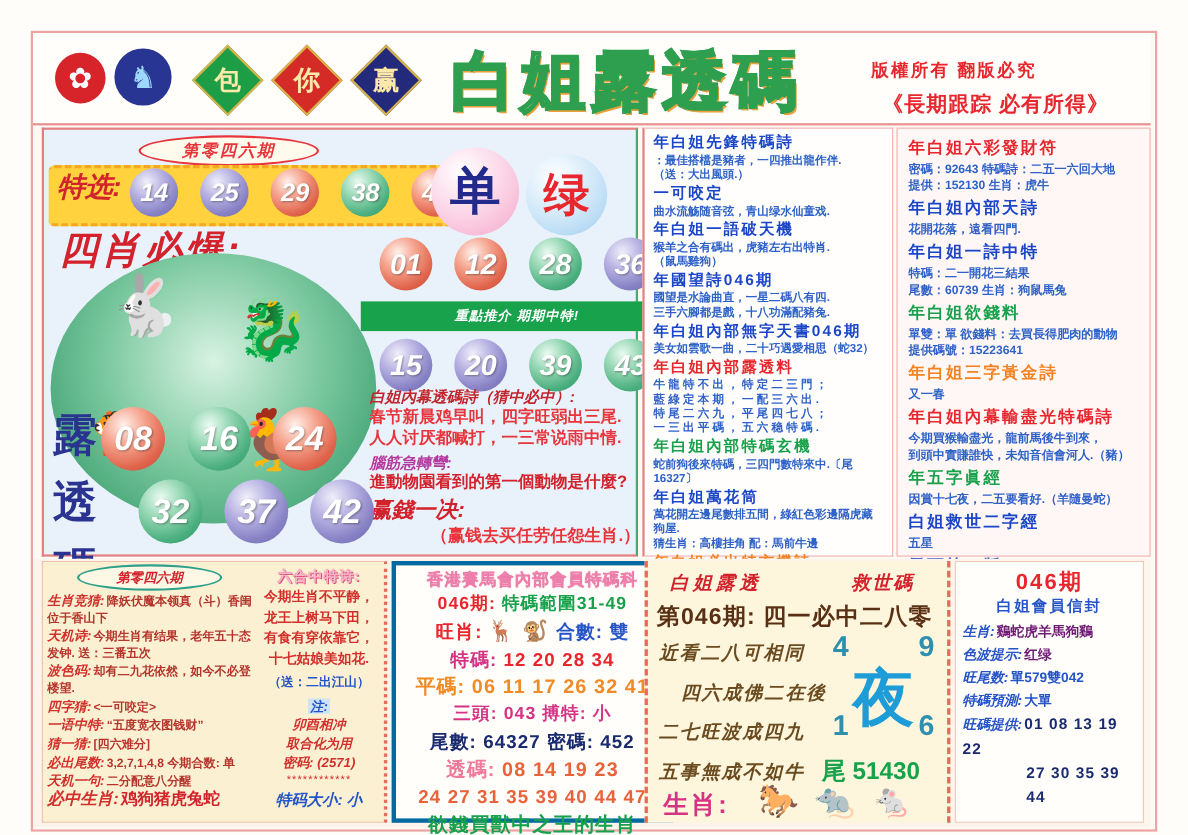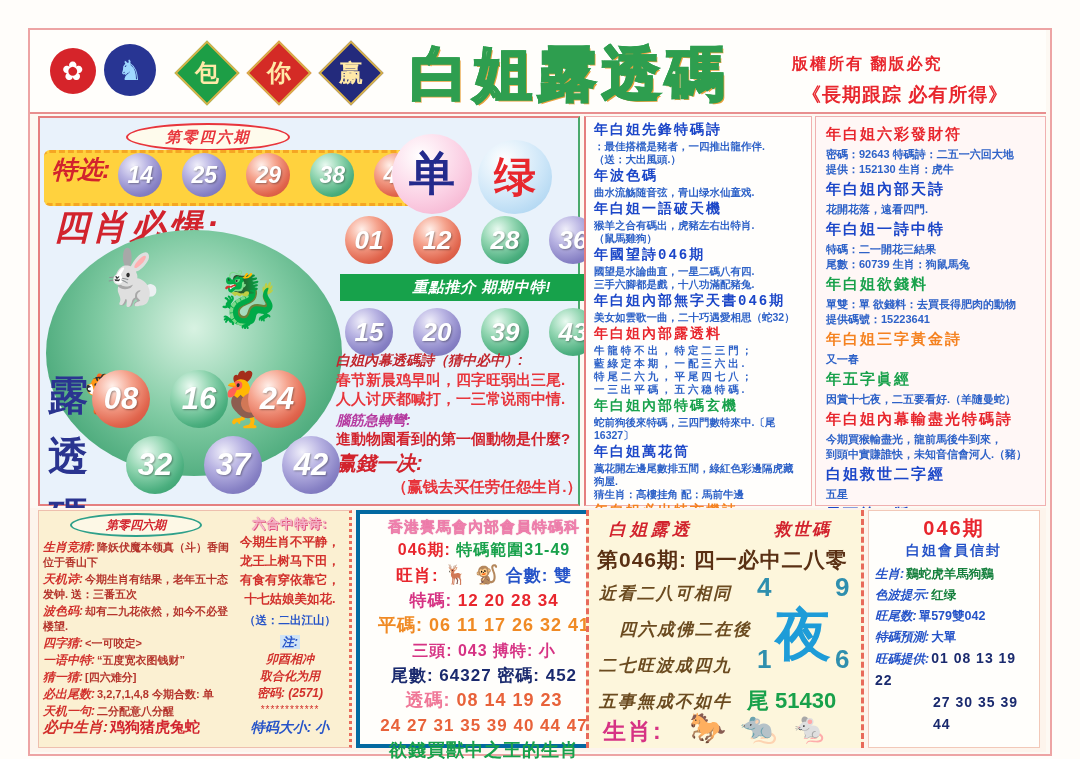--- a/index.html
+++ b/index.html
@@ -49,41 +49,41 @@
   .sixiao{position:absolute;left:14px;top:86px;color:#d2232d;font-size:35px;font-weight:bold;font-style:italic;letter-spacing:3px;}
   .zodiac-oval{position:absolute;left:6px;top:112px;width:296px;height:246px;border-radius:50%;
                background:radial-gradient(ellipse at 50% 40%,#d8f2e2 0%,#7fcaa2 45%,#24915d 100%);}
   .zodiac-oval span{position:absolute;font-size:54px;}
   .zodiac-oval span:nth-child(1){left:52px;top:16px;}
   .zodiac-oval span:nth-child(2){left:168px;top:38px;}
   .zodiac-oval span:nth-child(3){left:38px;top:128px;}
   .zodiac-oval span:nth-child(4){left:172px;top:138px;}
   .row1{position:absolute;left:305px;top:98px;}
   .row1 .ball,.row2 .ball{width:48px;height:48px;font-size:26px;}
-  .promo{position:absolute;left:300px;top:156px;width:284px;height:27px;background:#17a24b;color:#fff;
-         font-size:15px;font-weight:bold;font-style:italic;display:flex;align-items:center;justify-content:center;letter-spacing:1px;}
+  .promo{position:absolute;left:288px;top:156px;width:284px;height:27px;background:#17a24b;color:#fff;
+         font-size:12px;font-weight:bold;font-style:italic;display:flex;align-items:center;justify-content:center;letter-spacing:1px;}
   .row2{position:absolute;left:305px;top:190px;}
   .poem{position:absolute;left:296px;top:234px;width:246px;}
   .poem-title{color:#c2262d;font-weight:bold;font-style:italic;font-size:14px;}
   .poem-line{color:#e8353c;font-size:15px;font-weight:bold;line-height:19px;}
   .brain-label{color:#b53aa0;font-weight:bold;font-style:italic;font-size:14px;margin-top:4px;}
   .brain-q{color:#d2232d;font-size:15px;font-weight:bold;line-height:18px;}
   .win-label{color:#d2232d;font-size:20px;font-weight:bold;font-style:italic;margin-top:2px;}
   .win-note{color:#e8353c;font-size:15.5px;font-weight:bold;text-align:right;}
   .vertical{position:absolute;left:8px;top:250px;display:flex;flex-direction:column;gap:6px;
             color:#2a3490;font-size:40px;font-weight:bold;font-family:"Liberation Serif","DejaVu Serif",serif;}
   .lutou1{position:absolute;left:52px;top:252px;}
   .lutou2{position:absolute;left:86px;top:318px;}
   .lutou1 .ball,.lutou2 .ball{width:58px;height:58px;font-size:31px;}
   
   .mid-col{position:absolute;left:584px;top:116px;width:228px;height:390px;background:#fffefc;
            border:1px solid #f0b0b0;border-left:2px solid #e57f7f;box-sizing:border-box;padding:3px 8px;}
   .right-col{position:absolute;left:815px;top:116px;width:231px;height:390px;background:#fff7f6;
            border:1px solid #f0b0b0;box-sizing:border-box;padding:5px 10px;}
-  .sec-h{font-weight:bold;letter-spacing:2px;font-family:Liberation Mono, monospace;}
+  .sec-h{font-weight:bold;letter-spacing:2px;}
   .mid-col .sec-h{font-size:14px;margin:1px 0;}
   .right-col .sec-h{font-size:15px;margin:3px 0;}
   .h-blue{color:#1b46c8;} .h-red{color:#e8262d;} .h-green{color:#18a14b;} .h-orange{color:#f58220;}
   .sec-line{color:#2e62c8;font-weight:bold;}
   .mid-col .sec-line{font-size:10.5px;line-height:13px;}
   .right-col .sec-line{font-size:11px;line-height:15px;}
   
   .bottom{position:absolute;left:30px;top:508px;width:1016px;height:244px;background:#fdf4ec;}
   .b-col1{position:absolute;left:8px;top:2px;width:314px;height:238px;background:#fbf0d2;
           border:1px solid #eebfae;border-right:3px dotted #e86a5a;box-sizing:border-box;}
@@ -128,21 +128,21 @@
           font-family:"Liberation Serif","DejaVu Serif",serif;}
   .c4-tail{position:absolute;left:158px;top:176px;color:#18a14b;font-size:22px;font-weight:bold;}
   .c4-sx{position:absolute;left:14px;top:206px;color:#d63384;font-size:23px;font-weight:bold;letter-spacing:2px;}
   .c4-animals{position:absolute;left:100px;top:200px;font-size:30px;letter-spacing:14px;}
   .b-col5{position:absolute;left:838px;top:2px;width:172px;height:238px;background:#fffefb;
           border:1px solid #f2c8b8;box-sizing:border-box;padding:4px 6px;}
   .c5-issue{text-align:center;color:#e8262d;font-size:20px;font-weight:bold;letter-spacing:2px;}
   .c5-title{text-align:center;color:#2553c8;font-size:14px;font-weight:bold;letter-spacing:2px;margin-bottom:4px;}
   .c5-row{line-height:21px;font-size:12.5px;font-weight:bold;}
   .c5-label{color:#2553c8;font-style:italic;margin-right:2px;}
-  .v-red{color:#15803d;} .v-blue{color:#2553c8;} .v-navy{color:#1a2a6e;font-size:14px;letter-spacing:1px;}
+  .v-red{color:#701a75;} .v-blue{color:#2553c8;} .v-navy{color:#1a2a6e;font-size:14px;letter-spacing:1px;}
   .c5-row.cont{padding-left:58px;}
 </style>
 </head>
 <body>
 
 <div class="frame"></div>
 
 <div class="header">
   <div class="flag">✿</div>
   <div class="clublogo">♞</div>
@@ -222,21 +222,21 @@
     </div>
 </div>
 
 <div class="mid-col" id="mid-col">
     <div class="section">
       <div class="sec-h h-blue">年白姐先鋒特碼詩</div>
       <div class="sec-line">：最佳搭檔是豬者，一四推出龍作伴.</div>
       <div class="sec-line">（送：大出風頭.）</div>
     </div>
     <div class="section">
-      <div class="sec-h h-blue">年波色碼</div>
+      <div class="sec-h h-blue">一可咬定</div>
       <div class="sec-line">曲水流觞随音弦，青山绿水仙童戏.</div>
     </div>
     <div class="section">
       <div class="sec-h h-blue">年白姐一語破天機</div>
       <div class="sec-line">猴羊之合有碼出，虎豬左右出特肖.</div>
       <div class="sec-line">（鼠馬雞狗）</div>
     </div>
     <div class="section">
       <div class="sec-h h-blue">年國望詩046期</div>
       <div class="sec-line">國望是水論曲直，一星二碼八有四.</div>
@@ -285,27 +285,27 @@
     <div class="section">
       <div class="sec-h h-green">年白姐欲錢料</div>
       <div class="sec-line">單雙：單 欲錢料：去買長得肥肉的動物</div>
       <div class="sec-line">提供碼號：15223641</div>
     </div>
     <div class="section">
       <div class="sec-h h-orange">年白姐三字黃金詩</div>
       <div class="sec-line">又一春</div>
     </div>
     <div class="section">
-      <div class="sec-h h-green">年五字眞經</div>
-      <div class="sec-line">因賞十七夜，二五要看好.（羊隨曼蛇）</div>
-    </div>
-    <div class="section">
       <div class="sec-h h-red">年白姐內幕輸盡光特碼詩</div>
       <div class="sec-line">今期買猴輸盡光，龍前馬後牛到來，</div>
       <div class="sec-line">到頭中實賺誰快，未知音信會河人.（豬）</div>
+    </div>
+    <div class="section">
+      <div class="sec-h h-green">年五字眞經</div>
+      <div class="sec-line">因賞十七夜，二五要看好.（羊隨曼蛇）</div>
     </div>
     <div class="section">
       <div class="sec-h h-blue">白姐救世二字經</div>
       <div class="sec-line">五星</div>
     </div>
     <div class="section">
       <div class="sec-h h-blue">天下第一版</div>
       <div class="sec-line">旺碼：07 16 29 35 42</div>
       <div class="sec-line">單雙：單 生肖：🐖🐂 波色：藍</div>
       <div class="sec-line">猜生肖：四波五碼羊欲出</div>

